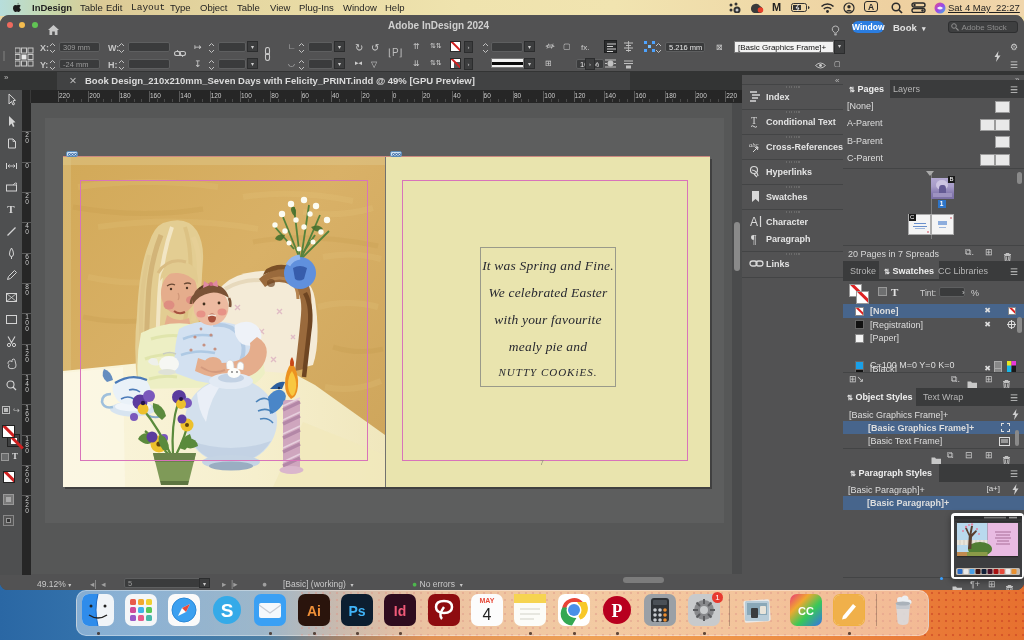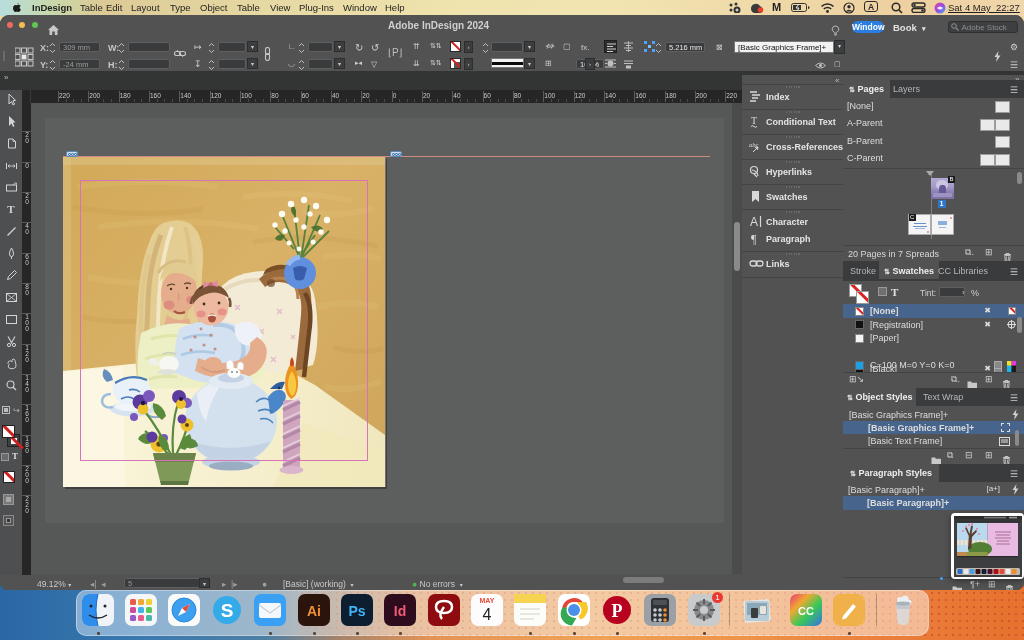--- a/index.html
+++ b/index.html
@@ -74,21 +74,21 @@
 <div id="wp-bottom" class="abs"></div>
 <div id="wp-dots" class="abs"></div>
 
 <div id="menubar" class="abs">
   <svg class="mi" style="left:12px; top:2px;" width="10" height="11" viewBox="0 0 10 11">
       <path d="M5.4 2.6 q.1 -1.2 1.1 -1.9 q.3 1.1 -1.1 1.9 Z M5 3.3 q1 -.8 2.2 -.5 q1 .3 1.5 1 q-1.2 .8 -1.1 2 q.1 1.2 1.3 1.7 q-.5 1.3 -1.3 2.1 q-.7 .7 -1.5 .3 q-.6 -.3 -1.1 -.3 q-.5 0 -1.1 .3 q-.8 .4 -1.5 -.3 Q1.2 8.3 1 6.5 Q.8 4.3 2.4 3.3 q1.2 -.7 2.6 0 Z" fill="#1c1c1c"></path>
     </svg>
   <span class="mi" style="left:32px; font-weight:bold;">InDesign</span>
   <span class="mi" style="left:80px;">Table</span>
   <span class="mi" style="left:106px;">Edit</span>
-  <span class="mi" style="left:131px;">Layout</span>
+  <span class="mi" style="left:131px;font-family:Liberation Mono, monospace;">Layout</span>
   <span class="mi" style="left:170px;">Type</span>
   <span class="mi" style="left:200px;">Object</span>
   <span class="mi" style="left:237px;">Table</span>
   <span class="mi" style="left:270px;">View</span>
   <span class="mi" style="left:299px;">Plug-Ins</span>
   <span class="mi" style="left:343px;">Window</span>
   <span class="mi" style="left:385px;">Help</span>
   <span class="mi" style="left:948px; top:2px; font-size:9.5px;text-decoration:underline;">Sat 4 May&nbsp; 22:27</span>
 <svg class="mi" style="left:728px; top:2px;" width="15" height="11" viewBox="0 0 15 11">
       <g fill="#333">
@@ -336,20 +336,21 @@
         </svg></span>
       <span class="cic" style="left:834px; top:24px;font-size:7px;">▢</span>
       <span class="abs" style="left:994px; top:15px;"><svg width="7" height="11" viewBox="0 0 7 11">
           <path d="M4.5 0 L0.5 6 H3 L2 11 L6.5 4.5 H3.8 Z" fill="#d0d0d0"></path>
         </svg></span>
       <span class="cic" style="left:1010px; top:6px;">⚙︎</span>
       <span class="cic" style="left:1010px; top:24px;">☰</span>
     </div>
   <div id="tabstrip" class="abs">
     <span class="abs" style="left:4px; top:2px; color:#bbb; font-size:8px;">»</span>
+    <div id="doctab"><span style="color:#b9b9b9; font-weight:normal; padding:0 8px 0 12px;">✕</span>Book Design_210x210mm_Seven Days with Felicity_PRINT.indd @ 49% [GPU Preview]</div>
   </div>
   <div id="tools" class="abs">
       <div class="tico" style="top:3px; height:13px;"><svg width="13" height="13" viewBox="0 0 13 13">
           <path d="M4 1 L4 11 L6.5 8.5 L8 12 L9.5 11.2 L8 7.8 L10.5 7.3 Z" fill="none" stroke="#d4d4d4" stroke-width="1"></path>
         </svg></div>
       <div class="tico" style="top:25px; height:13px;"><svg width="13" height="13" viewBox="0 0 13 13">
           <path d="M4 1 L4 11 L6.5 8.5 L8 12 L9.5 11.2 L8 7.8 L10.5 7.3 Z" fill="#d4d4d4"></path>
         </svg></div>
       <div class="tico" style="top:47px; height:13px;"><svg width="13" height="13" viewBox="0 0 13 13">
           <path d="M3.5 2 h4.5 l2.5 2.5 v6.5 h-7 Z" fill="none" stroke="#d4d4d4"></path>
@@ -801,20 +802,30 @@
   <path d="M97 324 L126 324 L125 328 L98 328 Z" fill="#5d7540"></path>
   <g fill="#5a8a3c">
           <path d="M100 293 q-7 -9 -3 -16 q9 4 9 16 Z"></path>
           <path d="M122 293 q9 -9 5 -16 q-9 3 -11 14 Z"></path>
         </g>
   </svg>
     <div class="marg" style="left:17px; top:23px; width:288px; height:281px;"></div>
   </div>
   <div class="abs" style="left:384.5px; top:142px; width:1.5px; height:330px; background:#72726e; z-index:6;"></div>
   <div class="abs" style="left:63px; top:141.2px; width:647px; height:1px; background:#cc8a80; z-index:6;"></div>
+  <div id="pageR" class="abs">
+    <div class="marg" style="left:17px; top:23px; width:286px; height:281px;"></div>
+    <div id="tfbox" class="abs"></div>
+    <div class="hw" style="left:95px; top:101px;">It was Spring and Fine.</div>
+    <div class="hw" style="left:95px; top:128px;">We celebrated Easter</div>
+    <div class="hw" style="left:95px; top:155px;">with your favourite</div>
+    <div class="hw" style="left:95px; top:182px;">mealy pie and</div>
+    <div class="hw" style="left:95px; top:209px; font-size:11px; letter-spacing:1px;">NUTTY COOKiES.</div>
+    <div class="abs" style="left:155px; top:302px; color:#8a8a7a; font-size:7px;">7</div>
+  </div>
 
   <div id="statusbar" class="abs">
     <span class="abs" style="left:37px; top:4px;">49.12% <span style="font-size:6px;">▾</span></span>
     <span class="abs" style="left:90px; top:4px; color:#9f9f9f;">◂|&nbsp;&nbsp;◂</span>
     <span class="fld" style="left:124px; top:3px; width:86px;">5</span>
     <span class="ddv" style="left:199px; top:3px; height:10px;">▾</span>
     <span class="abs" style="left:222px; top:4px; color:#9f9f9f;">▸&nbsp;&nbsp;|▸</span>
     <span class="abs" style="left:262px; top:4px; color:#9f9f9f;">●</span>
     <span class="abs" style="left:283px; top:4px;">[Basic] (working)&nbsp;&nbsp;<span style="font-size:6px;">▾</span></span>
     <span class="abs" style="left:412px; top:4px;"><span style="color:#4db84d;">●</span> No errors&nbsp;&nbsp;<span style="font-size:6px;">▾</span></span>

